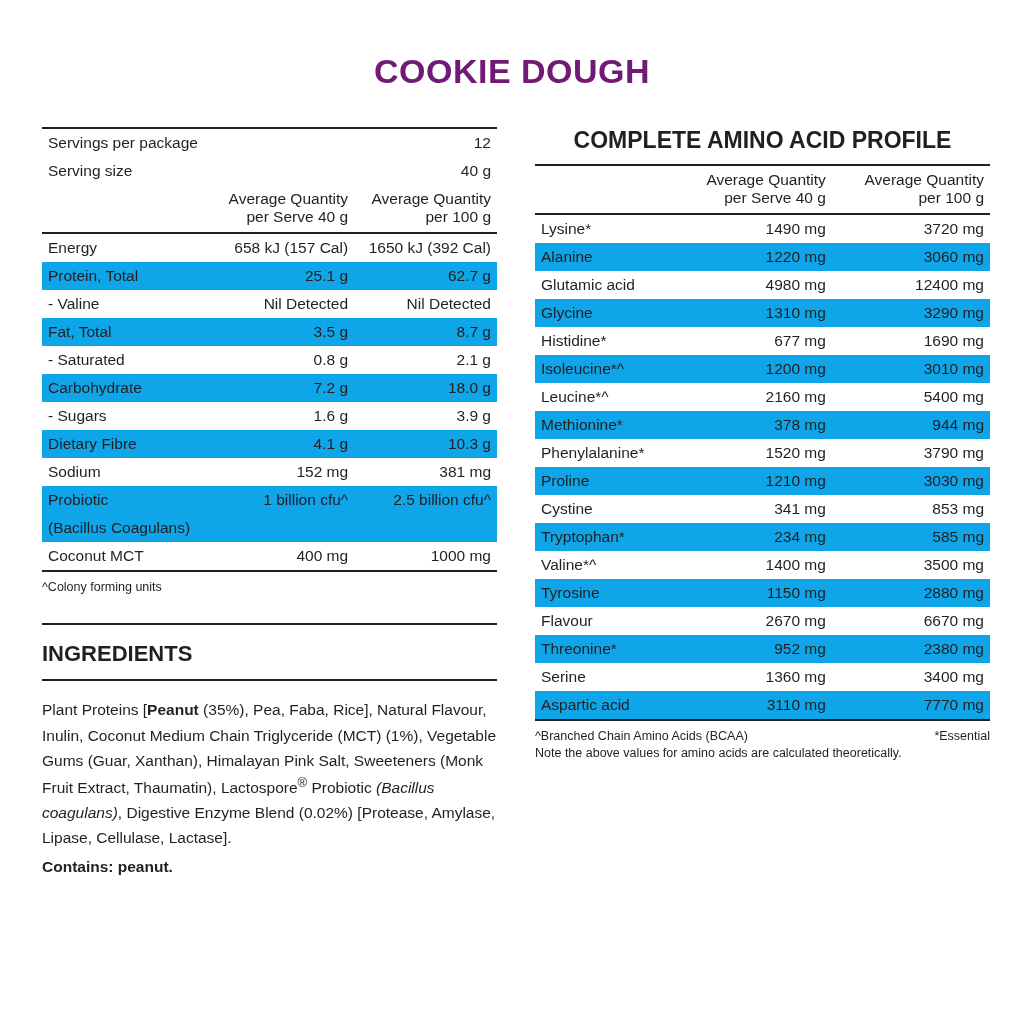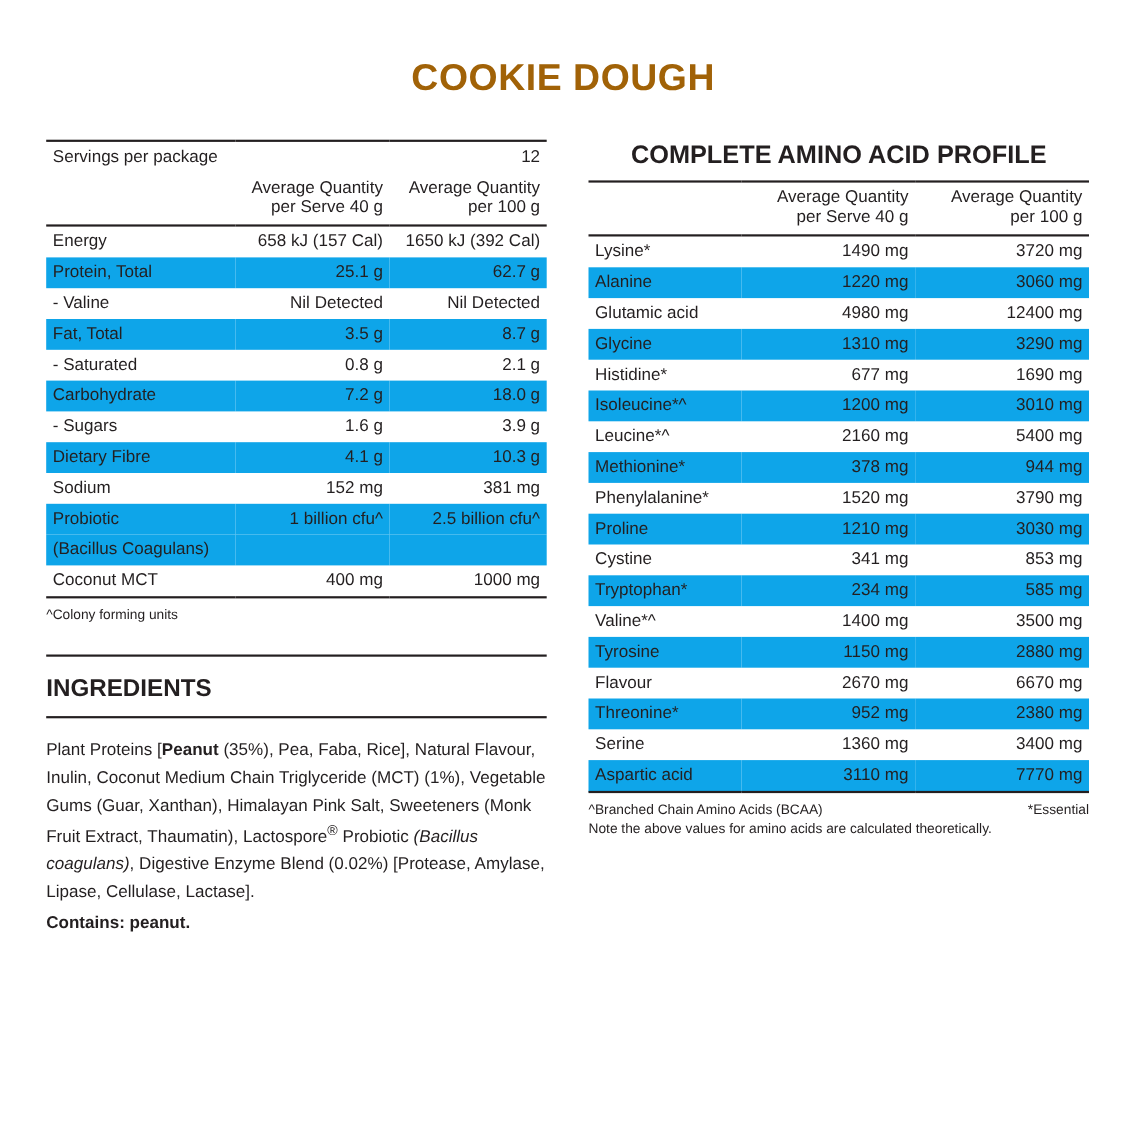--- a/index.html
+++ b/index.html
@@ -20,21 +20,21 @@
     height: 1024px;
     box-sizing: border-box;
   }
   .product-title {
     text-align: center;
     font-size: 34px;
     font-weight: bold;
     letter-spacing: 0.5px;
     margin: 0;
     padding-top: 52px;
-    color: #a16207;
+    color: #701a75;
   }
   .columns {
     display: flex;
     padding: 0 42px;
     margin-top: 36px;
     box-sizing: border-box;
     gap: 38px;
   }
   .col-left {
     width: 455px;
@@ -138,20 +138,24 @@
 
   <div class="columns">
 
     <div class="col-left">
 
       <table class="nutri">
         <tbody>
           <tr class="rule-top">
             <td class="label-cell">Servings per package</td>
             <td class="val-cell" colspan="2">12</td>
+          </tr>
+          <tr>
+            <td class="label-cell">Serving size</td>
+            <td class="val-cell" colspan="2">40 g</td>
           </tr>
           <tr class="rule-bottom">
             <td></td>
             <td class="hdr-cell">
               <span>Average Quantity</span>
               <span>per Serve 40 g</span>
             </td>
             <td class="hdr-cell">
               <span>Average Quantity</span>
               <span>per 100 g</span>

